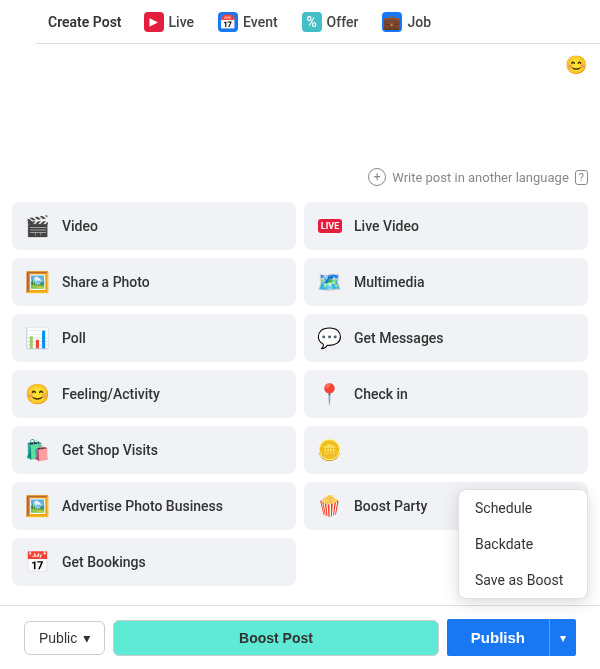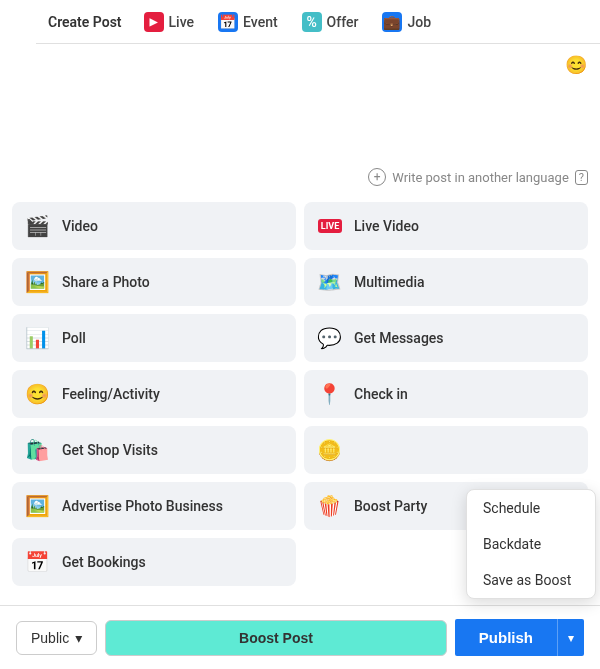--- a/index.html
+++ b/index.html
@@ -121,21 +121,21 @@
     
     .bottom-bar {
       position: absolute;
       bottom: 0;
       left: 0;
       right: 0;
       height: 64px;
       border-top: 1px solid #e0e0e0;
       display: flex;
       align-items: center;
-      padding: 0 16px;
+      padding: 0 24px;
       gap: 8px;
       background: #fff;
     }
     .public-btn {
       display: flex;
       align-items: center;
       gap: 6px;
       border: 1px solid #ccc;
       border-radius: 6px;
       padding: 8px 14px;
@@ -178,21 +178,21 @@
       border-left: 1px solid rgba(255,255,255,0.3);
       padding: 10px 10px;
       cursor: pointer;
       font-size: 12px;
     }
 
     
     .dropdown-popup {
       position: absolute;
       bottom: 70px;
-      right: 4px;
+      right: 12px;
       background: #fff;
       border: 1px solid #e0e0e0;
       border-radius: 8px;
       box-shadow: 0 4px 16px rgba(0,0,0,0.15);
       width: 130px;
       overflow: hidden;
       z-index: 100;
     }
     .dropdown-popup::after {
       content: '';

